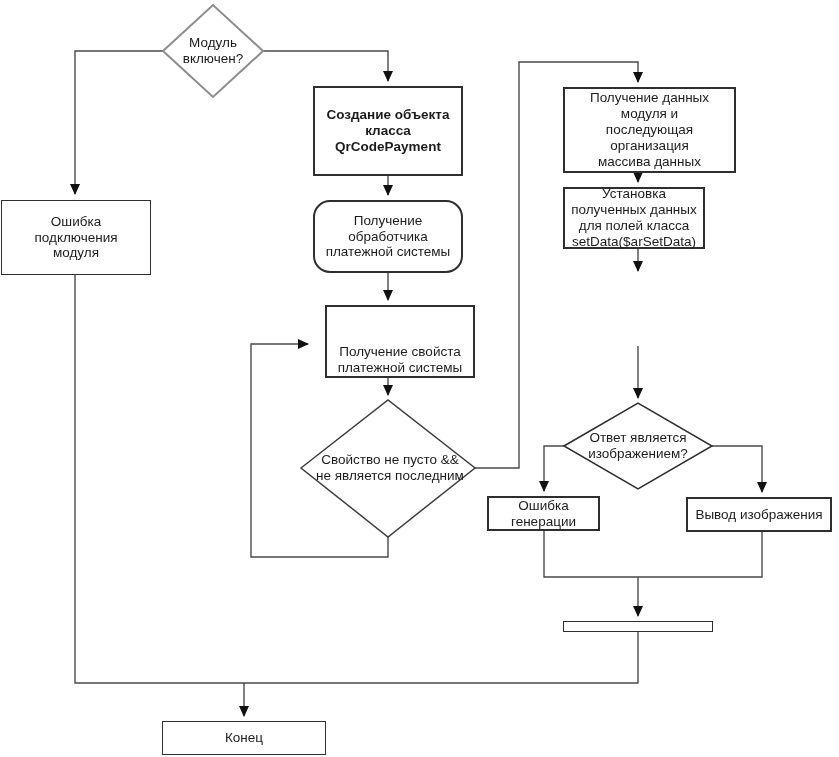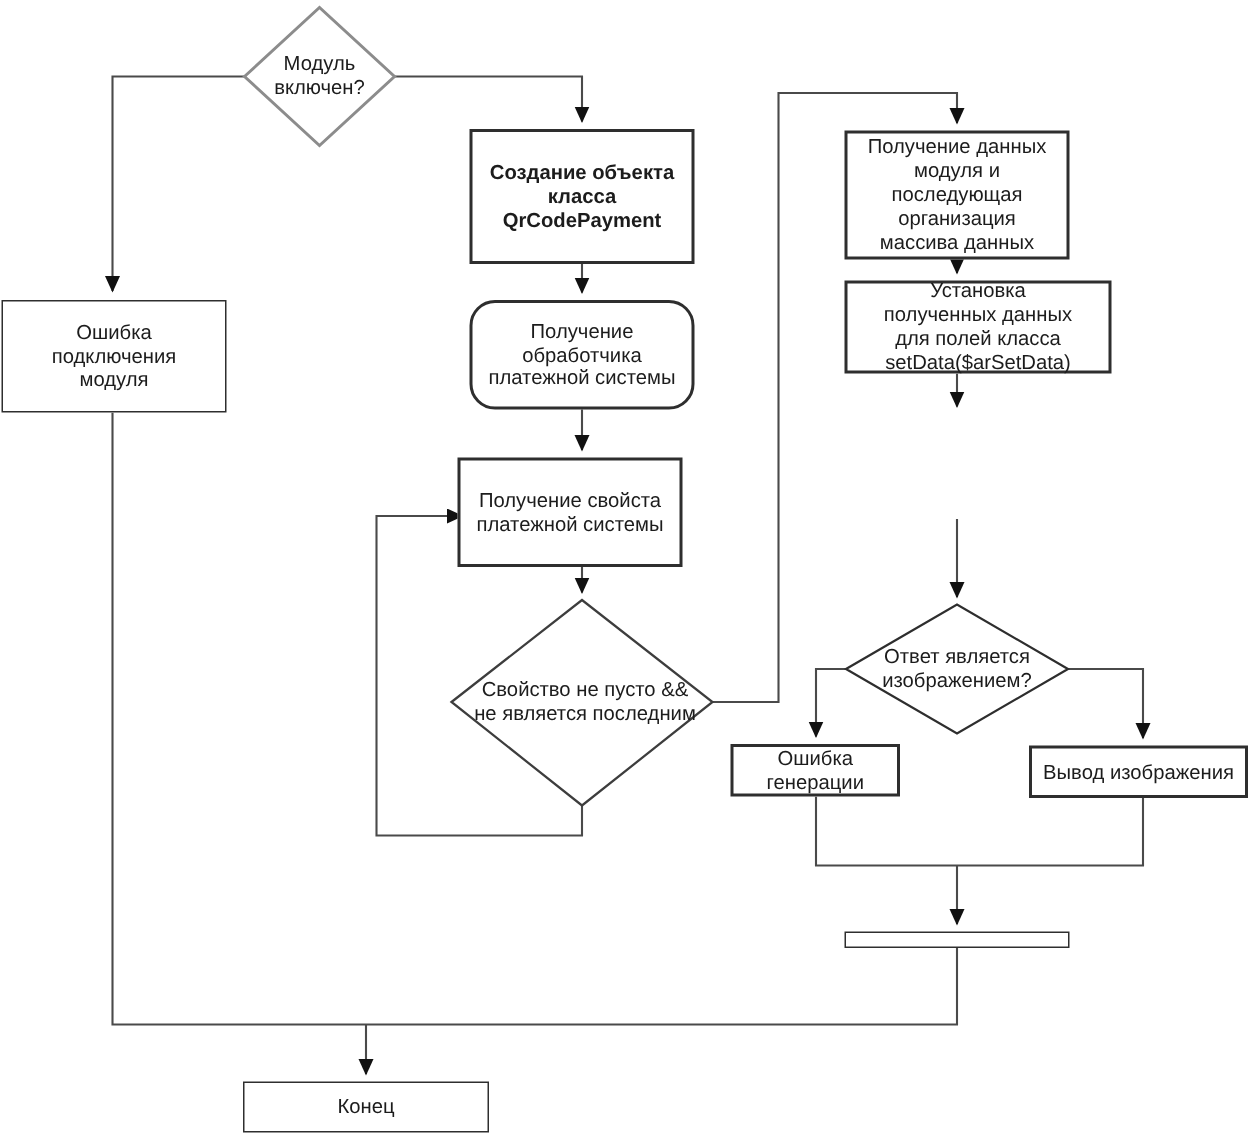--- a/index.html
+++ b/index.html
@@ -96,34 +96,34 @@
 класса
 QrCodePayment</span>
   </div>
 
   <div class="node" style="left:313px; top:200px; width:150px; height:73px;border-radius:17px;">
     <span>Получение
 обработчика
 платежной системы</span>
   </div>
 
-  <div class="node" style="left:305px; top:305px; width:150px; height:73px;">
+  <div class="node" style="left:325px; top:305px; width:150px; height:73px;align-items:flex-end;">
     <span>Получение свойста
 платежной системы</span>
   </div>
 
-  <div class="node" style="left:563px; top:87px; width:150px; height:86px;">
+  <div class="node" style="left:563px; top:87px; width:173px; height:86px;">
     <span>Получение данных
 модуля и
 последующая
 организация
 массива данных</span>
   </div>
 
-  <div class="node" style="left:563px; top:187px; width:178px; height:62px;">
+  <div class="node" style="left:563px; top:187px; width:142px; height:62px;">
     <span>Установка
 полученных данных
 для полей класса
 setData($arSetData)</span>
   </div>
 
 
   <div class="node" style="left:487px; top:496px; width:113px; height:35px;">
     <span>Ошибка
 генерации</span>

